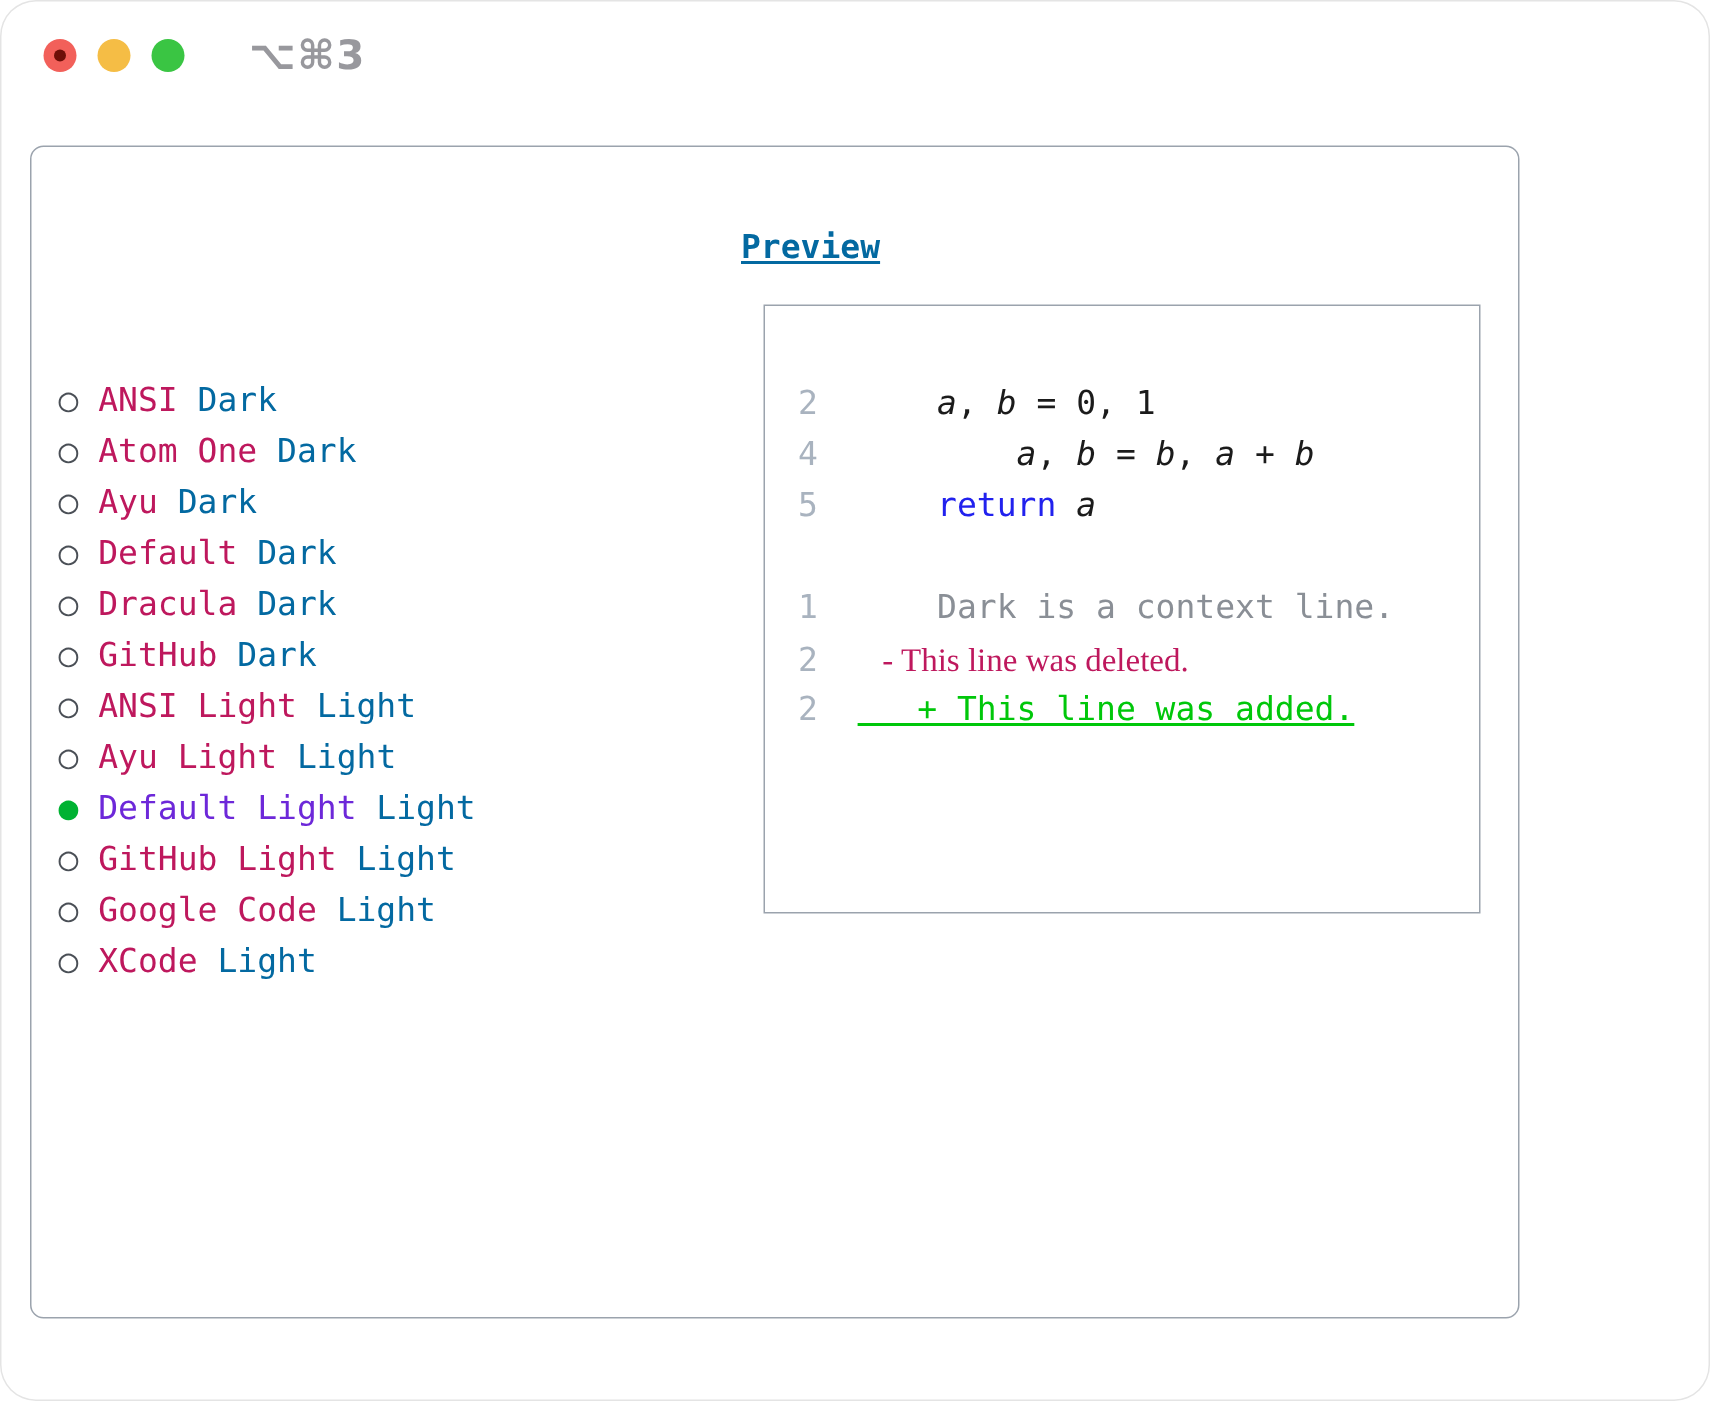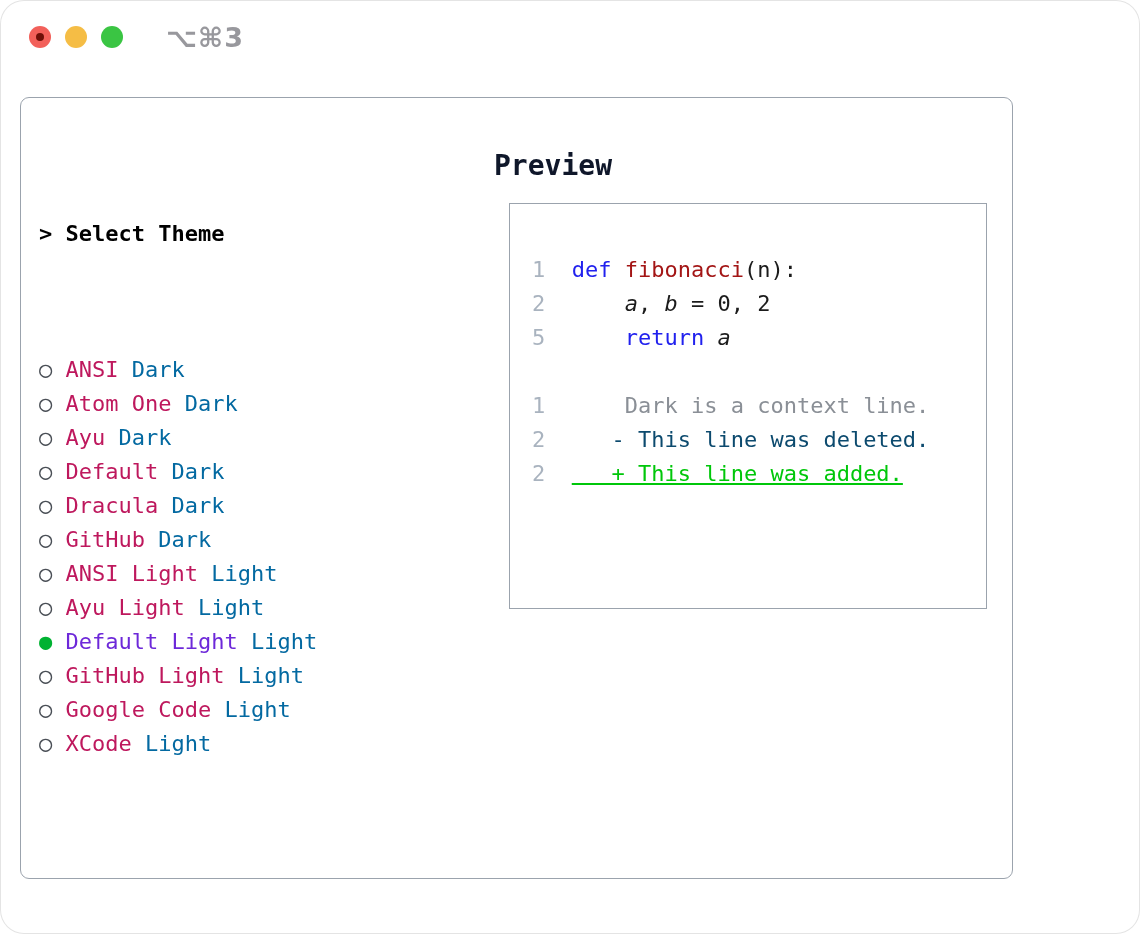--- a/index.html
+++ b/index.html
@@ -41,75 +41,74 @@
   .glyph.sel { color:#00b232; }
   .hdr { font-weight:700; color:#000; }
   .label { color:#be185d; }
   .label.sel { color:#6d28d9; }
   .variant { color:#0369a1; margin-left:1ch; }
   .spacer { height:34px; }
 
   
   .preview-hdr {
     position:absolute; left:473px; top:51px;
-    font-size:28px; line-height:34px; font-weight:700; color:#0f172a;
+    font-size:22px; line-height:34px; font-weight:700; color:#0369a1;text-decoration:underline;
   }
   .preview-box {
     position:absolute; left:488px; top:105px; width:478px; height:406px;
     border:1.5px solid #9ba3ad; background:#fff;
     padding:49px 0 0 22px; overflow:hidden;
   }
   .pline { font-size:22px; line-height:34px; white-space:pre; height:34px; }
   .ln { display:inline-block; width:3ch; color:#a9b3bf; }
   .seg-plain { color:#1b1b1b; }
   .seg-kw { color:#2121ee; }
   .seg-fn { color:#a31515; }
   .seg-var { color:#1b1b1b; font-style:italic; }
   .seg-ctx { color:#8a8f96; }
-  .seg-del { color:#0c4a6e; }
+  .seg-del { color:#be185d;font-family:Liberation Serif, serif; }
   .seg-add { color:#00c70a;text-decoration:underline; }
 </style>
 </head>
 <body>
 
 <div class="screen">
 
   <div class="titlebar">
     <span class="light light-close">
       <span class="close-dot"></span>
     </span>
     <span class="light light-min"></span>
     <span class="light light-zoom"></span>
   </div>
   <div class="win-title">⌥⌘3</div>
 
   <div class="panel">
 
     <div class="left-col">
-      <div class="row"><span class="glyph hdr">&gt;</span><span class="hdr">Select Theme</span></div>
 
       <div id="theme-list"><div class="row"><span class="glyph">○</span><span class="label">ANSI</span><span class="variant">Dark</span></div><div class="row"><span class="glyph">○</span><span class="label">Atom One</span><span class="variant">Dark</span></div><div class="row"><span class="glyph">○</span><span class="label">Ayu</span><span class="variant">Dark</span></div><div class="row"><span class="glyph">○</span><span class="label">Default</span><span class="variant">Dark</span></div><div class="row"><span class="glyph">○</span><span class="label">Dracula</span><span class="variant">Dark</span></div><div class="row"><span class="glyph">○</span><span class="label">GitHub</span><span class="variant">Dark</span></div><div class="row"><span class="glyph">○</span><span class="label">ANSI Light</span><span class="variant">Light</span></div><div class="row"><span class="glyph">○</span><span class="label">Ayu Light</span><span class="variant">Light</span></div><div class="row"><span class="glyph sel">●</span><span class="label sel">Default Light</span><span class="variant">Light</span></div><div class="row"><span class="glyph">○</span><span class="label">GitHub Light</span><span class="variant">Light</span></div><div class="row"><span class="glyph">○</span><span class="label">Google Code</span><span class="variant">Light</span></div><div class="row"><span class="glyph">○</span><span class="label">XCode</span><span class="variant">Light</span></div></div>
 
       <div class="spacer"></div>
 
       
       
 
       
 
       
       
     </div>
 
     <div class="preview-hdr">Preview</div>
 
     <div class="preview-box">
       <div id="preview-lines">
-          <div class="pline"><span class="ln">1</span><span class="seg-kw">def</span><span class="seg-plain"> </span><span class="seg-fn">fibonacci</span><span class="seg-plain">(n):</span></div>
-          <div class="pline"><span class="ln">2</span><span class="seg-plain">    </span><span class="seg-var">a</span><span class="seg-plain">, </span><span class="seg-var">b</span><span class="seg-plain"> = 0, 2</span></div>
+          <div class="pline"><span class="ln">2</span><span class="seg-plain">    </span><span class="seg-var">a</span><span class="seg-plain">, </span><span class="seg-var">b</span><span class="seg-plain"> = 0, 1</span></div>
+          <div class="pline"><span class="ln">4</span><span class="seg-plain">        </span><span class="seg-var">a</span><span class="seg-plain">, </span><span class="seg-var">b</span><span class="seg-plain"> = </span><span class="seg-var">b</span><span class="seg-plain">, </span><span class="seg-var">a</span><span class="seg-plain"> + </span><span class="seg-var">b</span></div>
           <div class="pline"><span class="ln">5</span><span class="seg-plain">    </span><span class="seg-kw">return</span><span class="seg-plain"> </span><span class="seg-var">a</span></div>
           <div class="pline"> </div>
           <div class="pline"><span class="ln">1</span><span class="seg-ctx">    Dark is a context line.</span></div>
           <div class="pline"><span class="ln">2</span><span class="seg-del">   - This line was deleted.</span></div>
           <div class="pline"><span class="ln">2</span><span class="seg-add">   + This line was added.</span></div>
         </div>
     </div>
 
   </div>
 </div>

